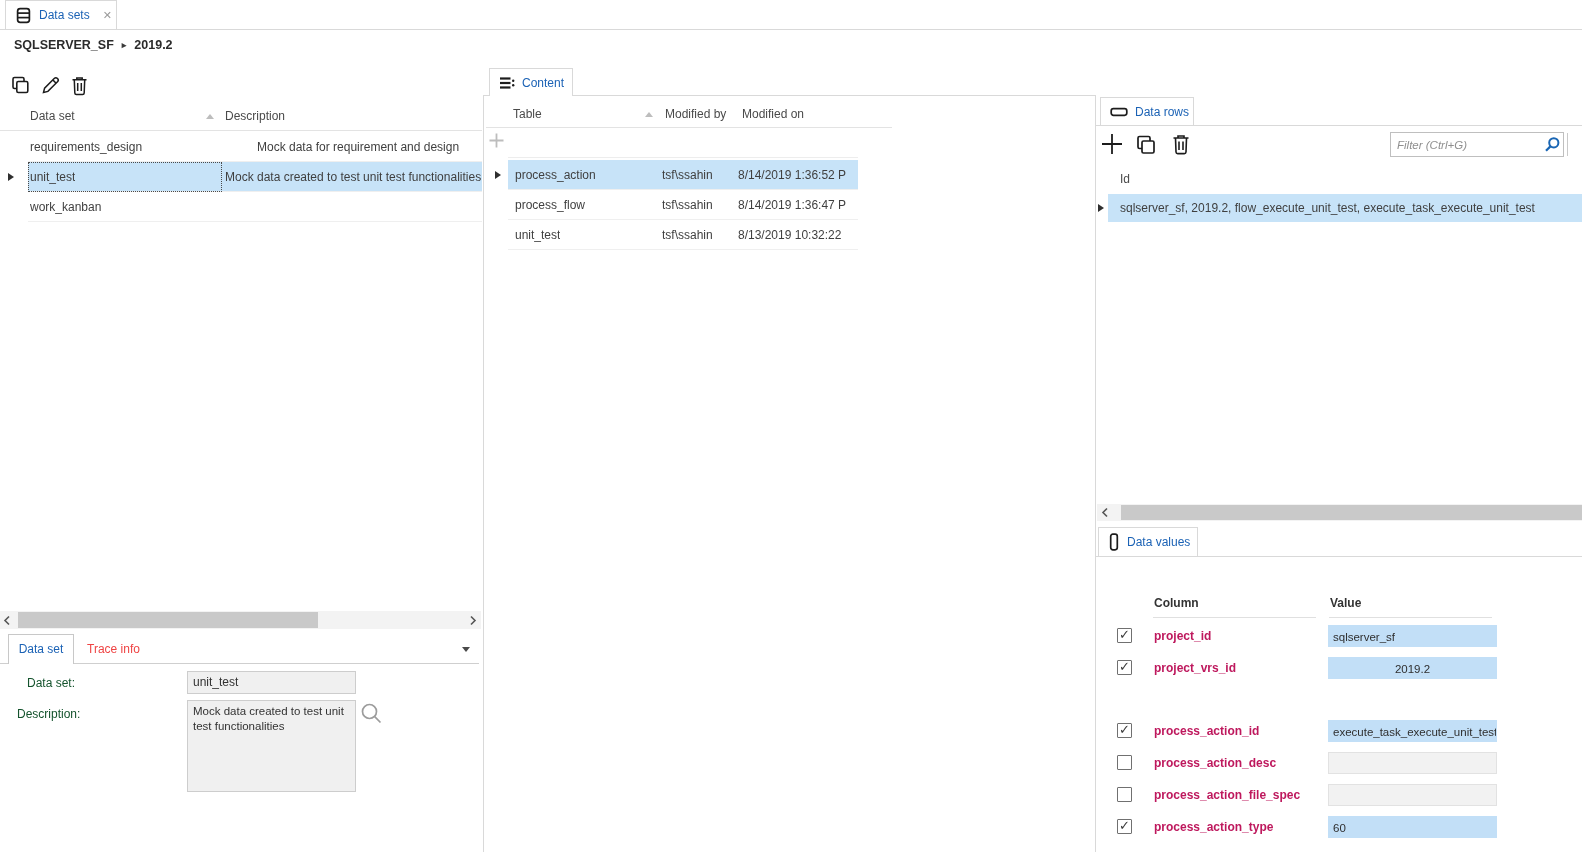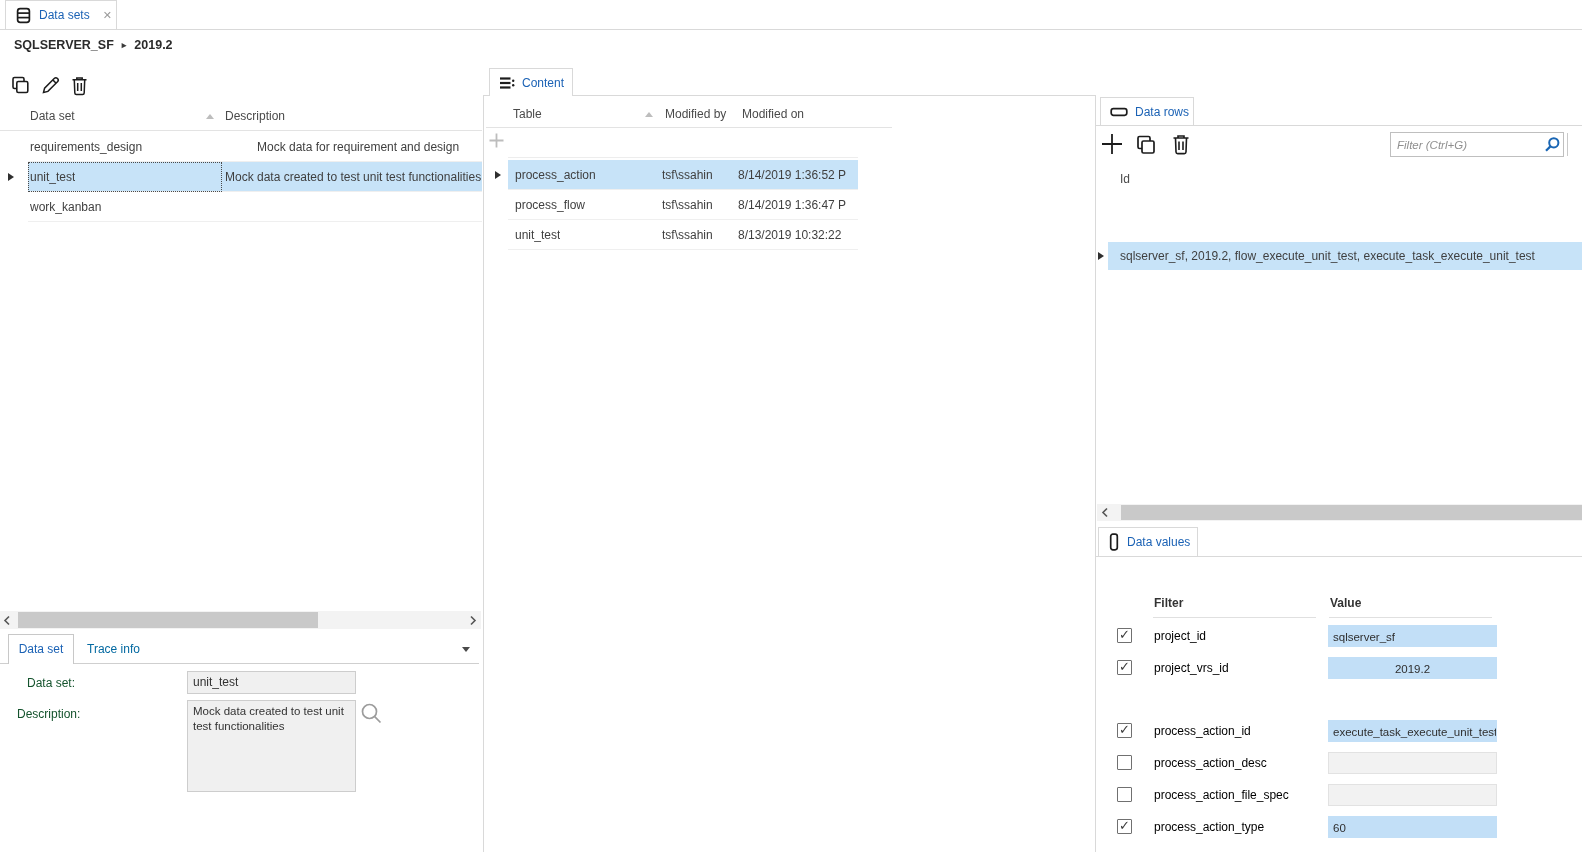--- a/index.html
+++ b/index.html
@@ -31,44 +31,44 @@
   .sort{position:absolute;width:0;height:0;border-left:4px solid transparent;
         border-right:4px solid transparent;border-bottom:5px solid #bdbdbd;}
   .caret{position:absolute;width:0;height:0;border-top:5px solid #4a4a4a;
          border-left:4px solid transparent;border-right:4px solid transparent;}
   .lrow{left:0;width:482px;height:30px;}
   .lrow .cell{line-height:30px;}
   .lrow::after{content:"";position:absolute;left:28px;right:0;bottom:0;height:1px;background:#efefef;}
   .mrow{left:486px;width:372px;height:30px;}
   .mrow .cell{line-height:30px;}
   .mrow::after{content:"";position:absolute;left:22px;right:0;bottom:0;height:1px;background:#efefef;}
-  .idrow{left:1096px;width:486px;height:28px;margin-top:48px;}
+  .idrow{left:1096px;width:486px;height:28px;}
   .idrow .cell{line-height:28px;}
   
   .sb-track{position:absolute;background:#f3f3f3;}
   .sb-thumb{position:absolute;background:#c9c9c9;}
   .sb-btn{position:absolute;line-height:0;cursor:pointer;}
   
   .filter{position:absolute;box-sizing:border-box;border:1px solid #bfbfbf;background:#fff;
           font-family:"Liberation Sans",sans-serif;font-size:11.5px;padding:0 22px 0 6px;color:#3c3c3c;}
   .filter::placeholder{font-style:italic;color:#8f8f8f;}
   
   .subtab-active{position:absolute;background:#fff;border:1px solid #c8c8c8;border-bottom:none;
                  color:#1b62b5;text-align:center;z-index:2;box-sizing:border-box;}
-  .subtab{position:absolute;color:#0369a1;}
+  .subtab{position:absolute;color:#ef4444;}
   
   .flabel{position:absolute;color:#14532d;}
   .fbox{position:absolute;background:#f0f0f0;border:1px solid #cdcdcd;box-sizing:border-box;
         color:#333;overflow:hidden;}
   
   .dvrow{position:absolute;left:1096px;width:486px;height:22px;}
   .cb{position:absolute;width:15px;height:15px;border:1px solid #707070;background:#fff;
       box-sizing:border-box;border-radius:1px;}
   .cb.on::after{content:"✓";position:absolute;left:1px;top:-2px;font-size:13px;color:#3a3a3a;}
-  .dvlabel{position:absolute;line-height:22px;color:#000000;white-space:nowrap;}
+  .dvlabel{position:absolute;line-height:22px;color:#be185d;white-space:nowrap;font-weight:bold;}
   .dvval{position:absolute;left:232px;top:0;width:169px;height:22px;line-height:22px;
          padding:0 4px;box-sizing:border-box;overflow:hidden;white-space:nowrap;
          background:#f2f2f2;border:1px solid #e2e2e2;font-size:11.5px;color:#2f2f2f;}
   .dvval.on{background:#c2dff7;border:1px solid #c2dff7;}
   .bold{font-weight:bold;color:#333;}
 </style>
 </head>
 <body>
 
 <div id="app">
@@ -260,21 +260,21 @@
   </div>
 
   <div class="hline" style="left:1096px;top:556px;width:486px;"></div>
   <div class="tab" style="left:1098px;top:527px;width:100px;height:29px;">
     <svg width="12" height="18" viewBox="0 0 12 18">
       <rect x="2.7" y="1.2" width="6.6" height="15.6" rx="2.2" fill="none" stroke="#1c1c1c" stroke-width="1.7"></rect>
     </svg>
     <span>Data values</span>
   </div>
 
-  <span class="hdr bold" style="left:1154px;top:596px;">Filter</span>
+  <span class="hdr bold" style="left:1154px;top:596px;">Column</span>
   <span class="hdr bold" style="left:1330px;top:596px;">Value</span>
   <div class="hline" style="left:1153px;top:617px;width:163px;background:#e0e0e0;"></div>
   <div class="hline" style="left:1329px;top:617px;width:163px;background:#e0e0e0;"></div>
 
   <div class="dvrow" style="top:625px;">
     <span class="cb on" style="left:21px;top:3px;"></span>
     <span class="dvlabel" style="left:58px;">project_id</span>
     <div class="dvval on">sqlserver_sf</div>
   </div>
   <div class="dvrow" style="top:657px;text-align:center;">

